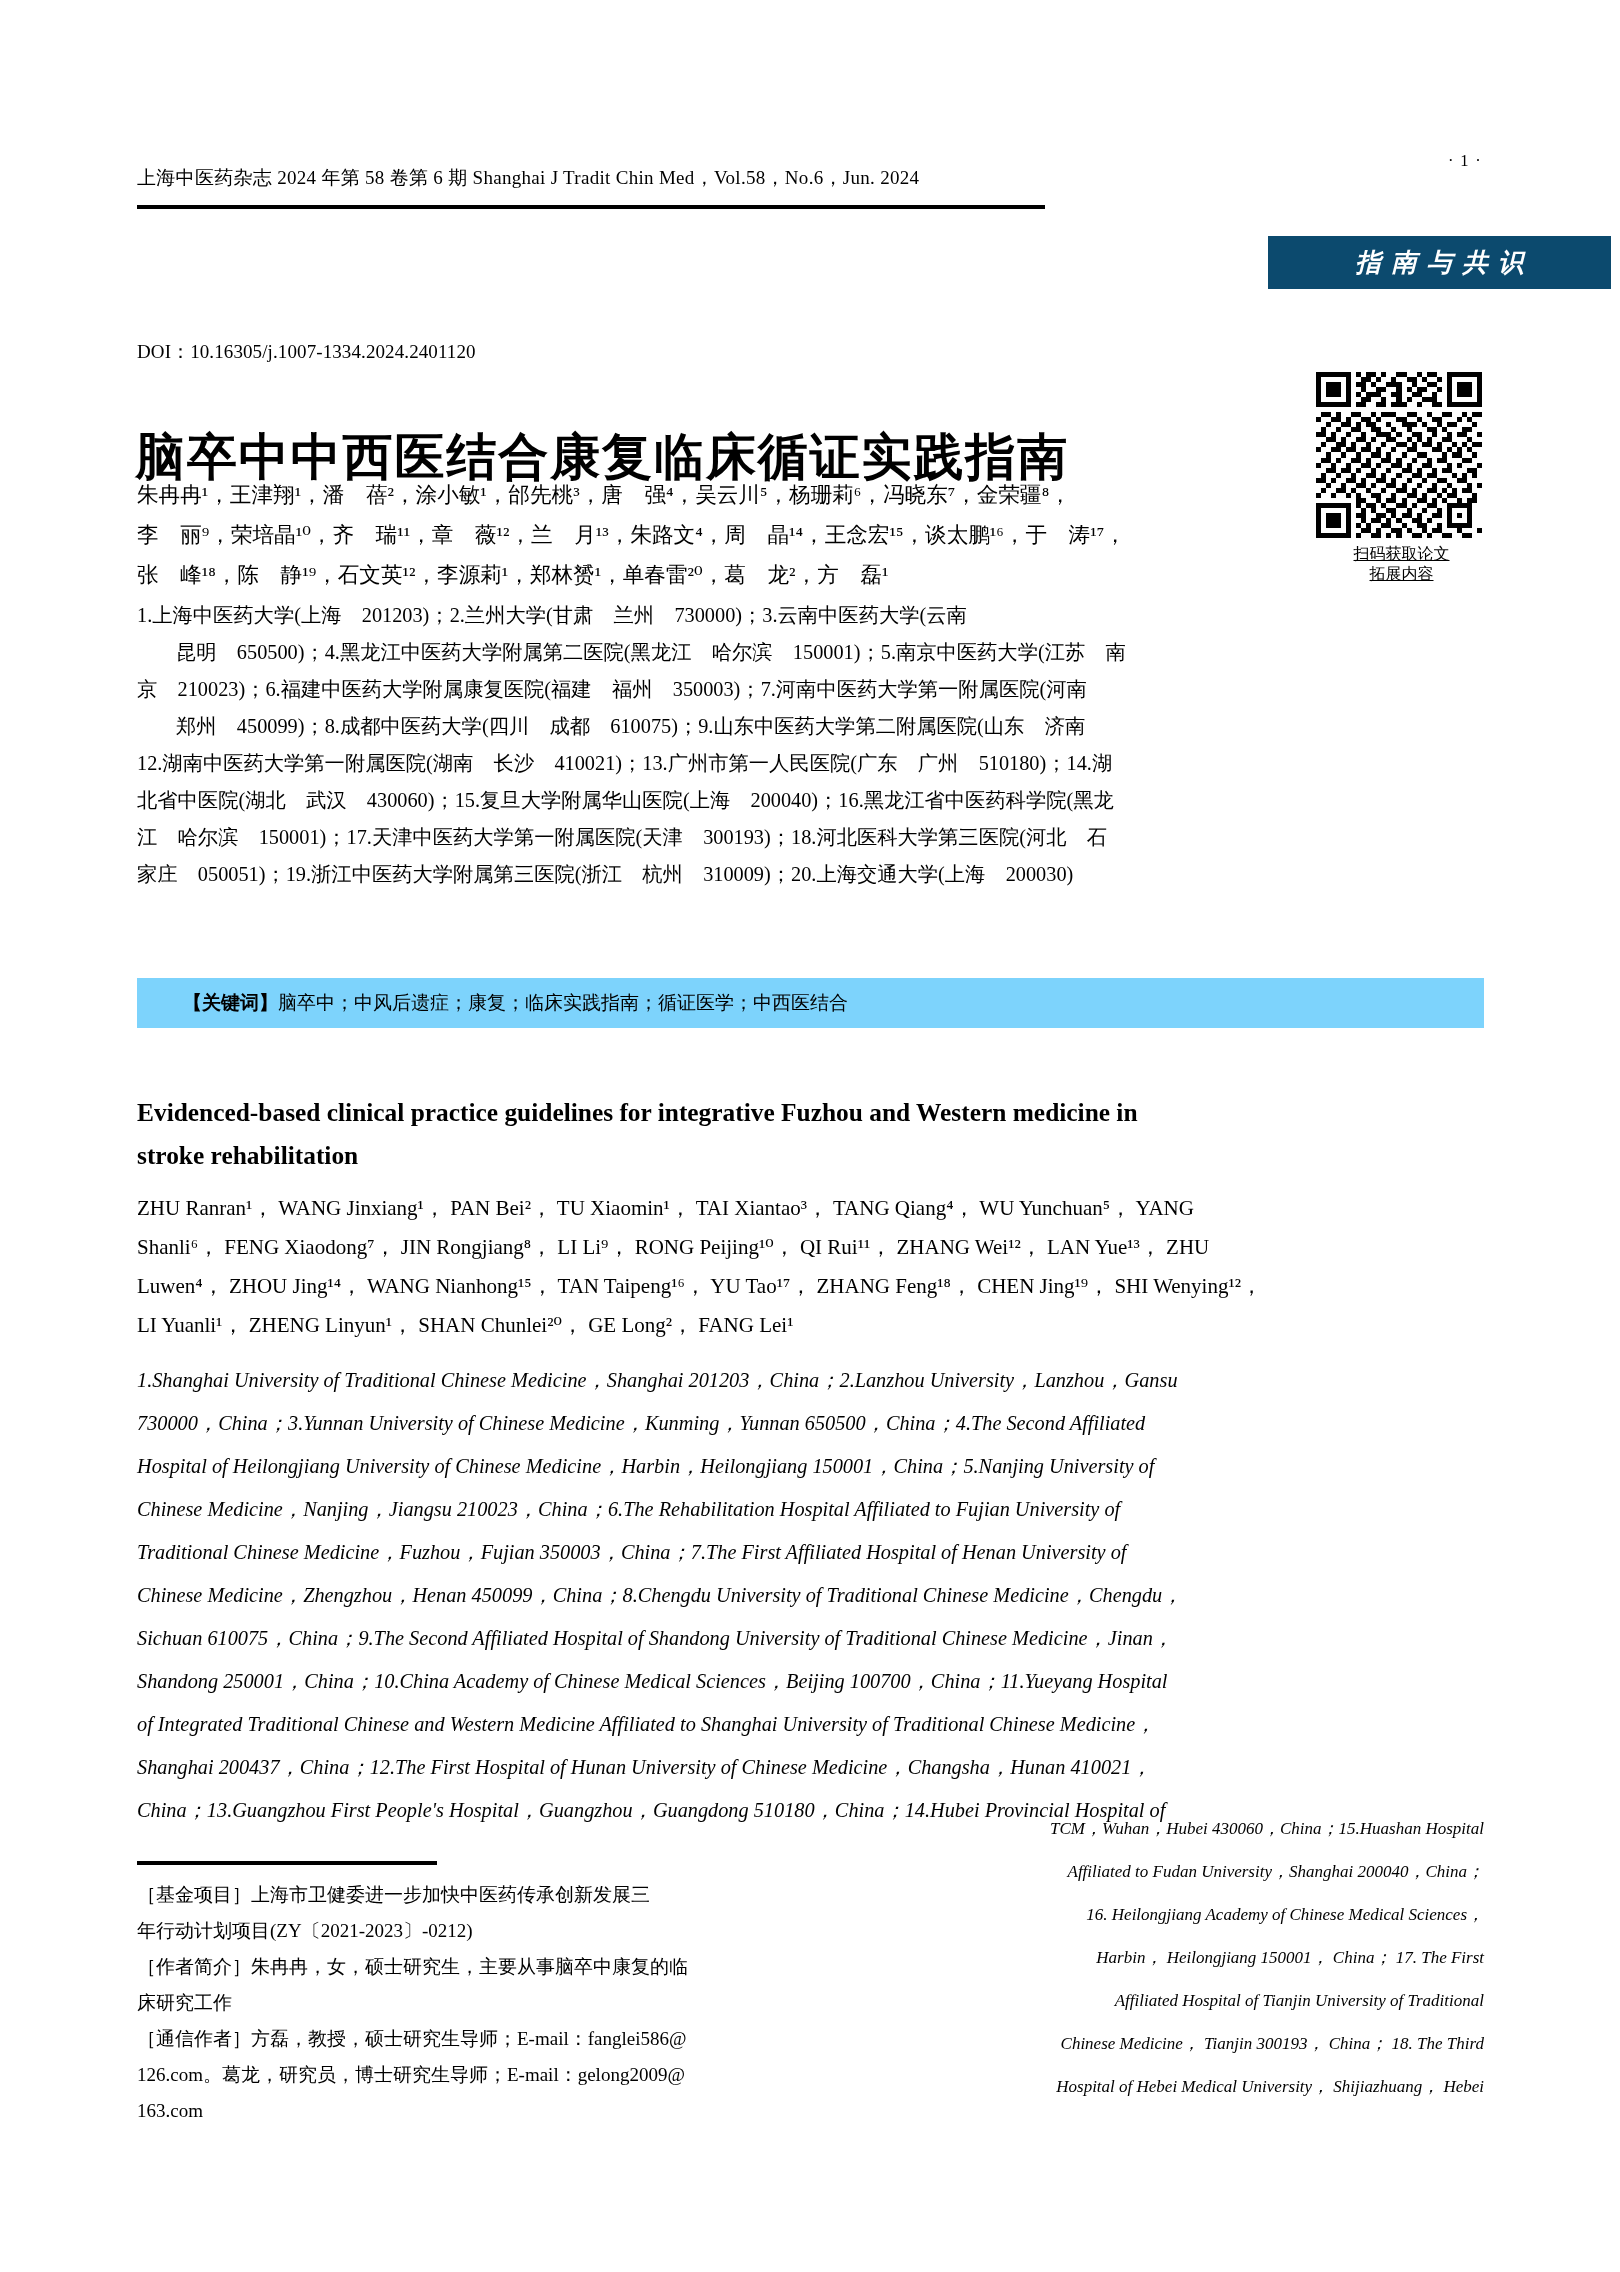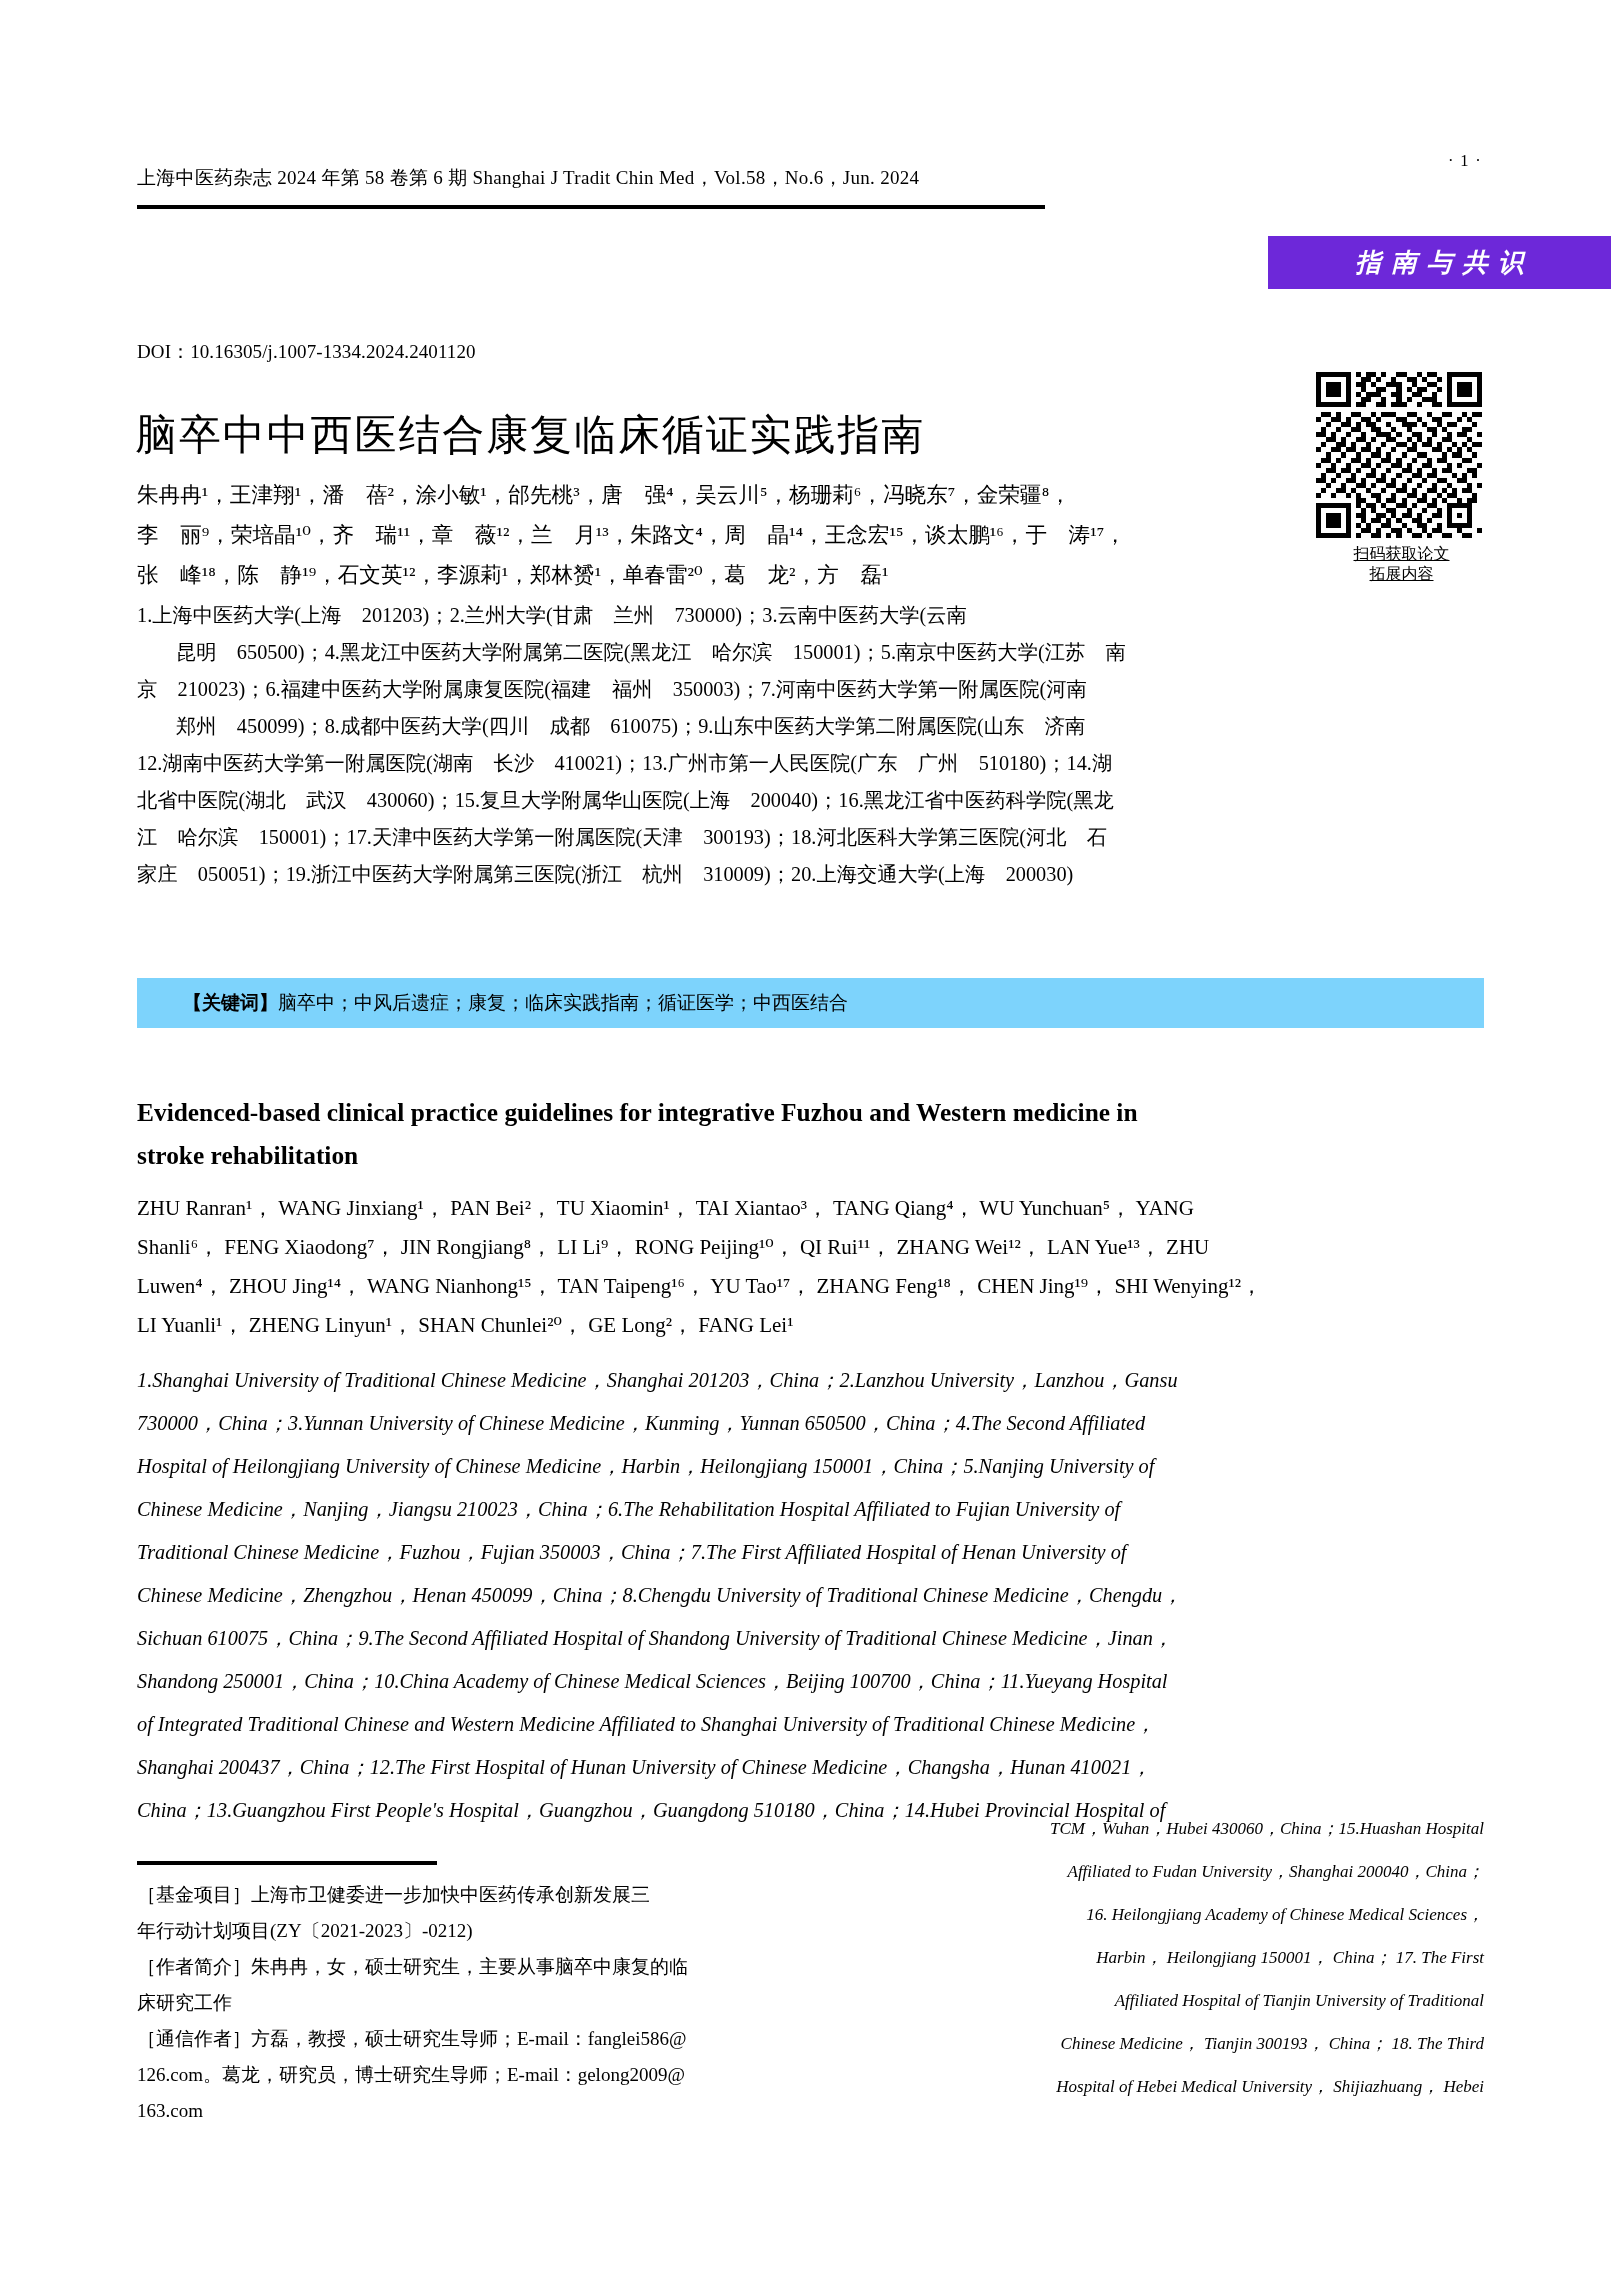--- a/index.html
+++ b/index.html
@@ -48,21 +48,21 @@
     background: #000;
   }
 
   
   .badge {
     position: absolute;
     left: 1268px;
     top: 236px;
     width: 343px;
     height: 53px;
-    background: #6d28d9;
+    background: #0c4a6e;
     color: #ffffff;
     font-size: 25.4px;
     letter-spacing: 10.2px;
     text-indent: 10.2px;
     display: flex;
     align-items: center;
     justify-content: center;
     font-weight: 600;
     font-style: italic;
   }
@@ -74,23 +74,23 @@
     top: 339px;
     font-size: 19px;
     letter-spacing: 0.1px;
     white-space: nowrap;
   }
 
   
   .cn-title {
     position: absolute;
     left: 135px;
-    top: 386px;
-    font-size: 42px;
-    font-weight: normal;
+    top: 398px;
+    font-size: 50px;
+    font-weight: bold;
     letter-spacing: 1.9px;
     white-space: nowrap;
     line-height: 1;
   }
 
   
   .qr-wrap {
     position: absolute;
     left: 1316px;
     top: 372px;

